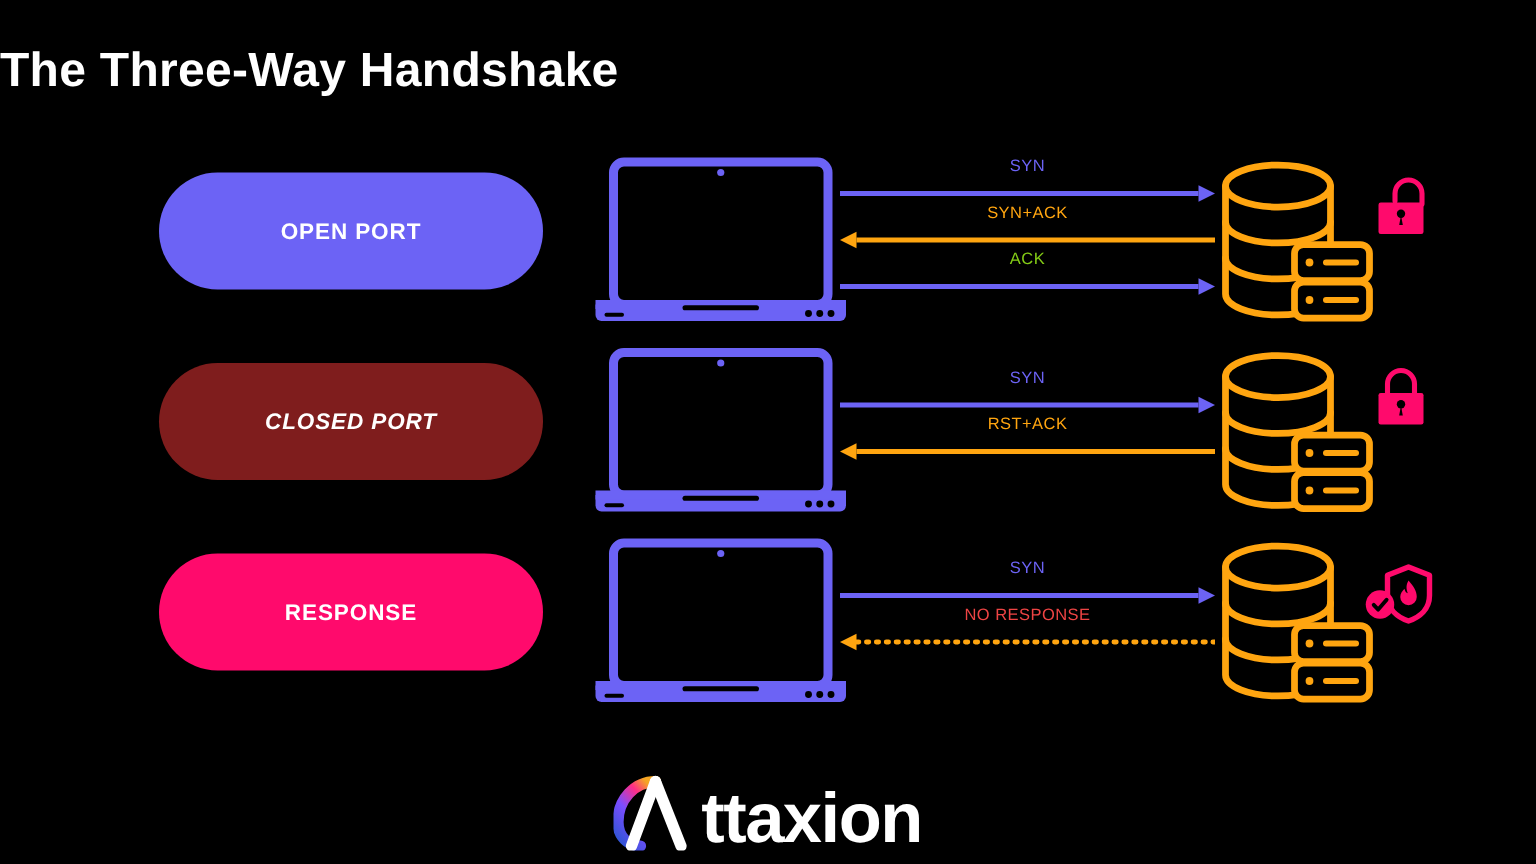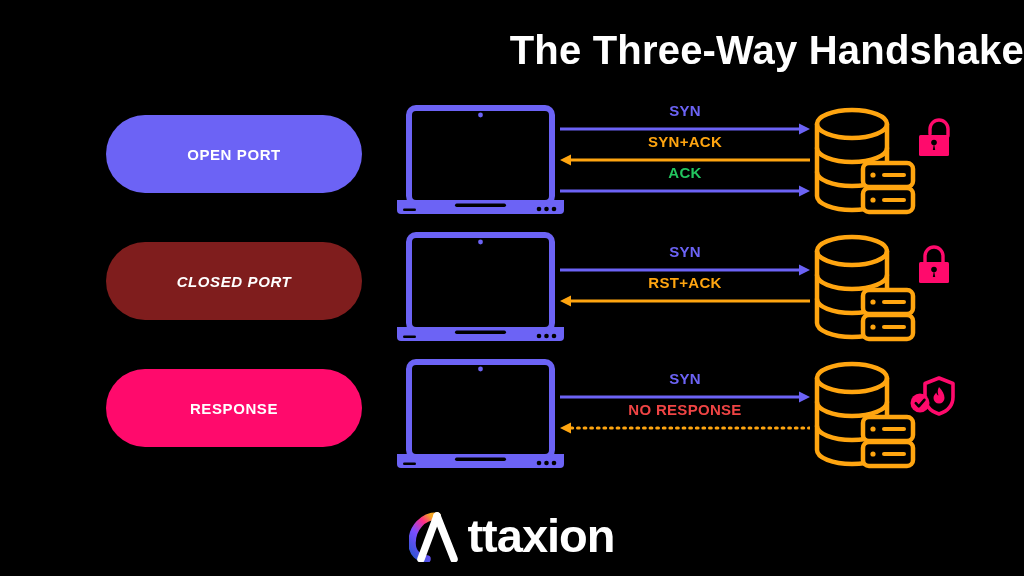--- a/index.html
+++ b/index.html
@@ -20,23 +20,23 @@
     height: 576px;
     background: #000000;
   }
 
   
   .title {
     position: absolute;
     top: 28px;
     left: 0;
     width: 1024px;
-    text-align: right;
+    text-align: left;
     color: #ffffff;
-    font-size: 40px;
+    font-size: 32px;
     font-weight: bold;
     letter-spacing: 0.2px;
   }
 
   
   .row {
     position: absolute;
     left: 0;
     width: 1024px;
     height: 128px;
@@ -82,22 +82,22 @@
     left: 0;
     width: 250px;
     height: 34px;
   }
   .msg-label {
     position: absolute;
     left: 0;
     width: 250px;
     top: 0;
     text-align: center;
-    font-size: 15px;
-    font-weight: bold;
+    font-size: 11px;
+    font-weight: normal;
     letter-spacing: 0.3px;
     line-height: 18px;
   }
   .msg-line {
     position: absolute;
     left: 0;
     top: 20px;
     width: 250px;
     height: 14px;
   }
@@ -113,21 +113,21 @@
   }
 
   
   .logo {
     position: absolute;
     left: 0;
     top: 512px;
     width: 1024px;
     height: 64px;
     display: flex;
-    align-items: flex-start;
+    align-items: center;
     justify-content: center;
   }
   .logo-word {
     color: #ffffff;
     font-size: 47px;
     font-weight: bold;
     letter-spacing: -1px;
     margin-left: 2px;
     line-height: 1;
   }
@@ -163,21 +163,21 @@
             </svg></div>
         </div>
         <div class="msg" style="top: 37px;">
           <div class="msg-label" style="color: rgb(255, 165, 16);">SYN+ACK</div>
           <div class="msg-line"><svg width="250" height="14" viewBox="0 0 250 14" aria-hidden="true">
               <line x1="11" y1="7" x2="250" y2="7" stroke="#ffa510" stroke-width="3.2"></line>
               <path d="M0 7 L11 1.5 L11 12.5 Z" fill="#ffa510"></path>
             </svg></div>
         </div>
         <div class="msg" style="top: 68px;">
-          <div class="msg-label" style="color: #22c55e;">ACK</div>
+          <div class="msg-label" style="color: #84cc16;">ACK</div>
           <div class="msg-line"><svg width="250" height="14" viewBox="0 0 250 14" aria-hidden="true">
               <line x1="0" y1="7" x2="239" y2="7" stroke="#6c63f5" stroke-width="3.2"></line>
               <path d="M250 7 L239 1.5 L239 12.5 Z" fill="#6c63f5"></path>
             </svg></div>
         </div>
       </div>
       <div class="server-group">
         <div><svg width="104" height="112" viewBox="0 0 104 112" aria-hidden="true">
             <g fill="none" stroke="#ffa510" stroke-width="4.5" stroke-linecap="round" stroke-linejoin="round">
               <ellipse cx="40" cy="20" rx="35" ry="14"></ellipse>

